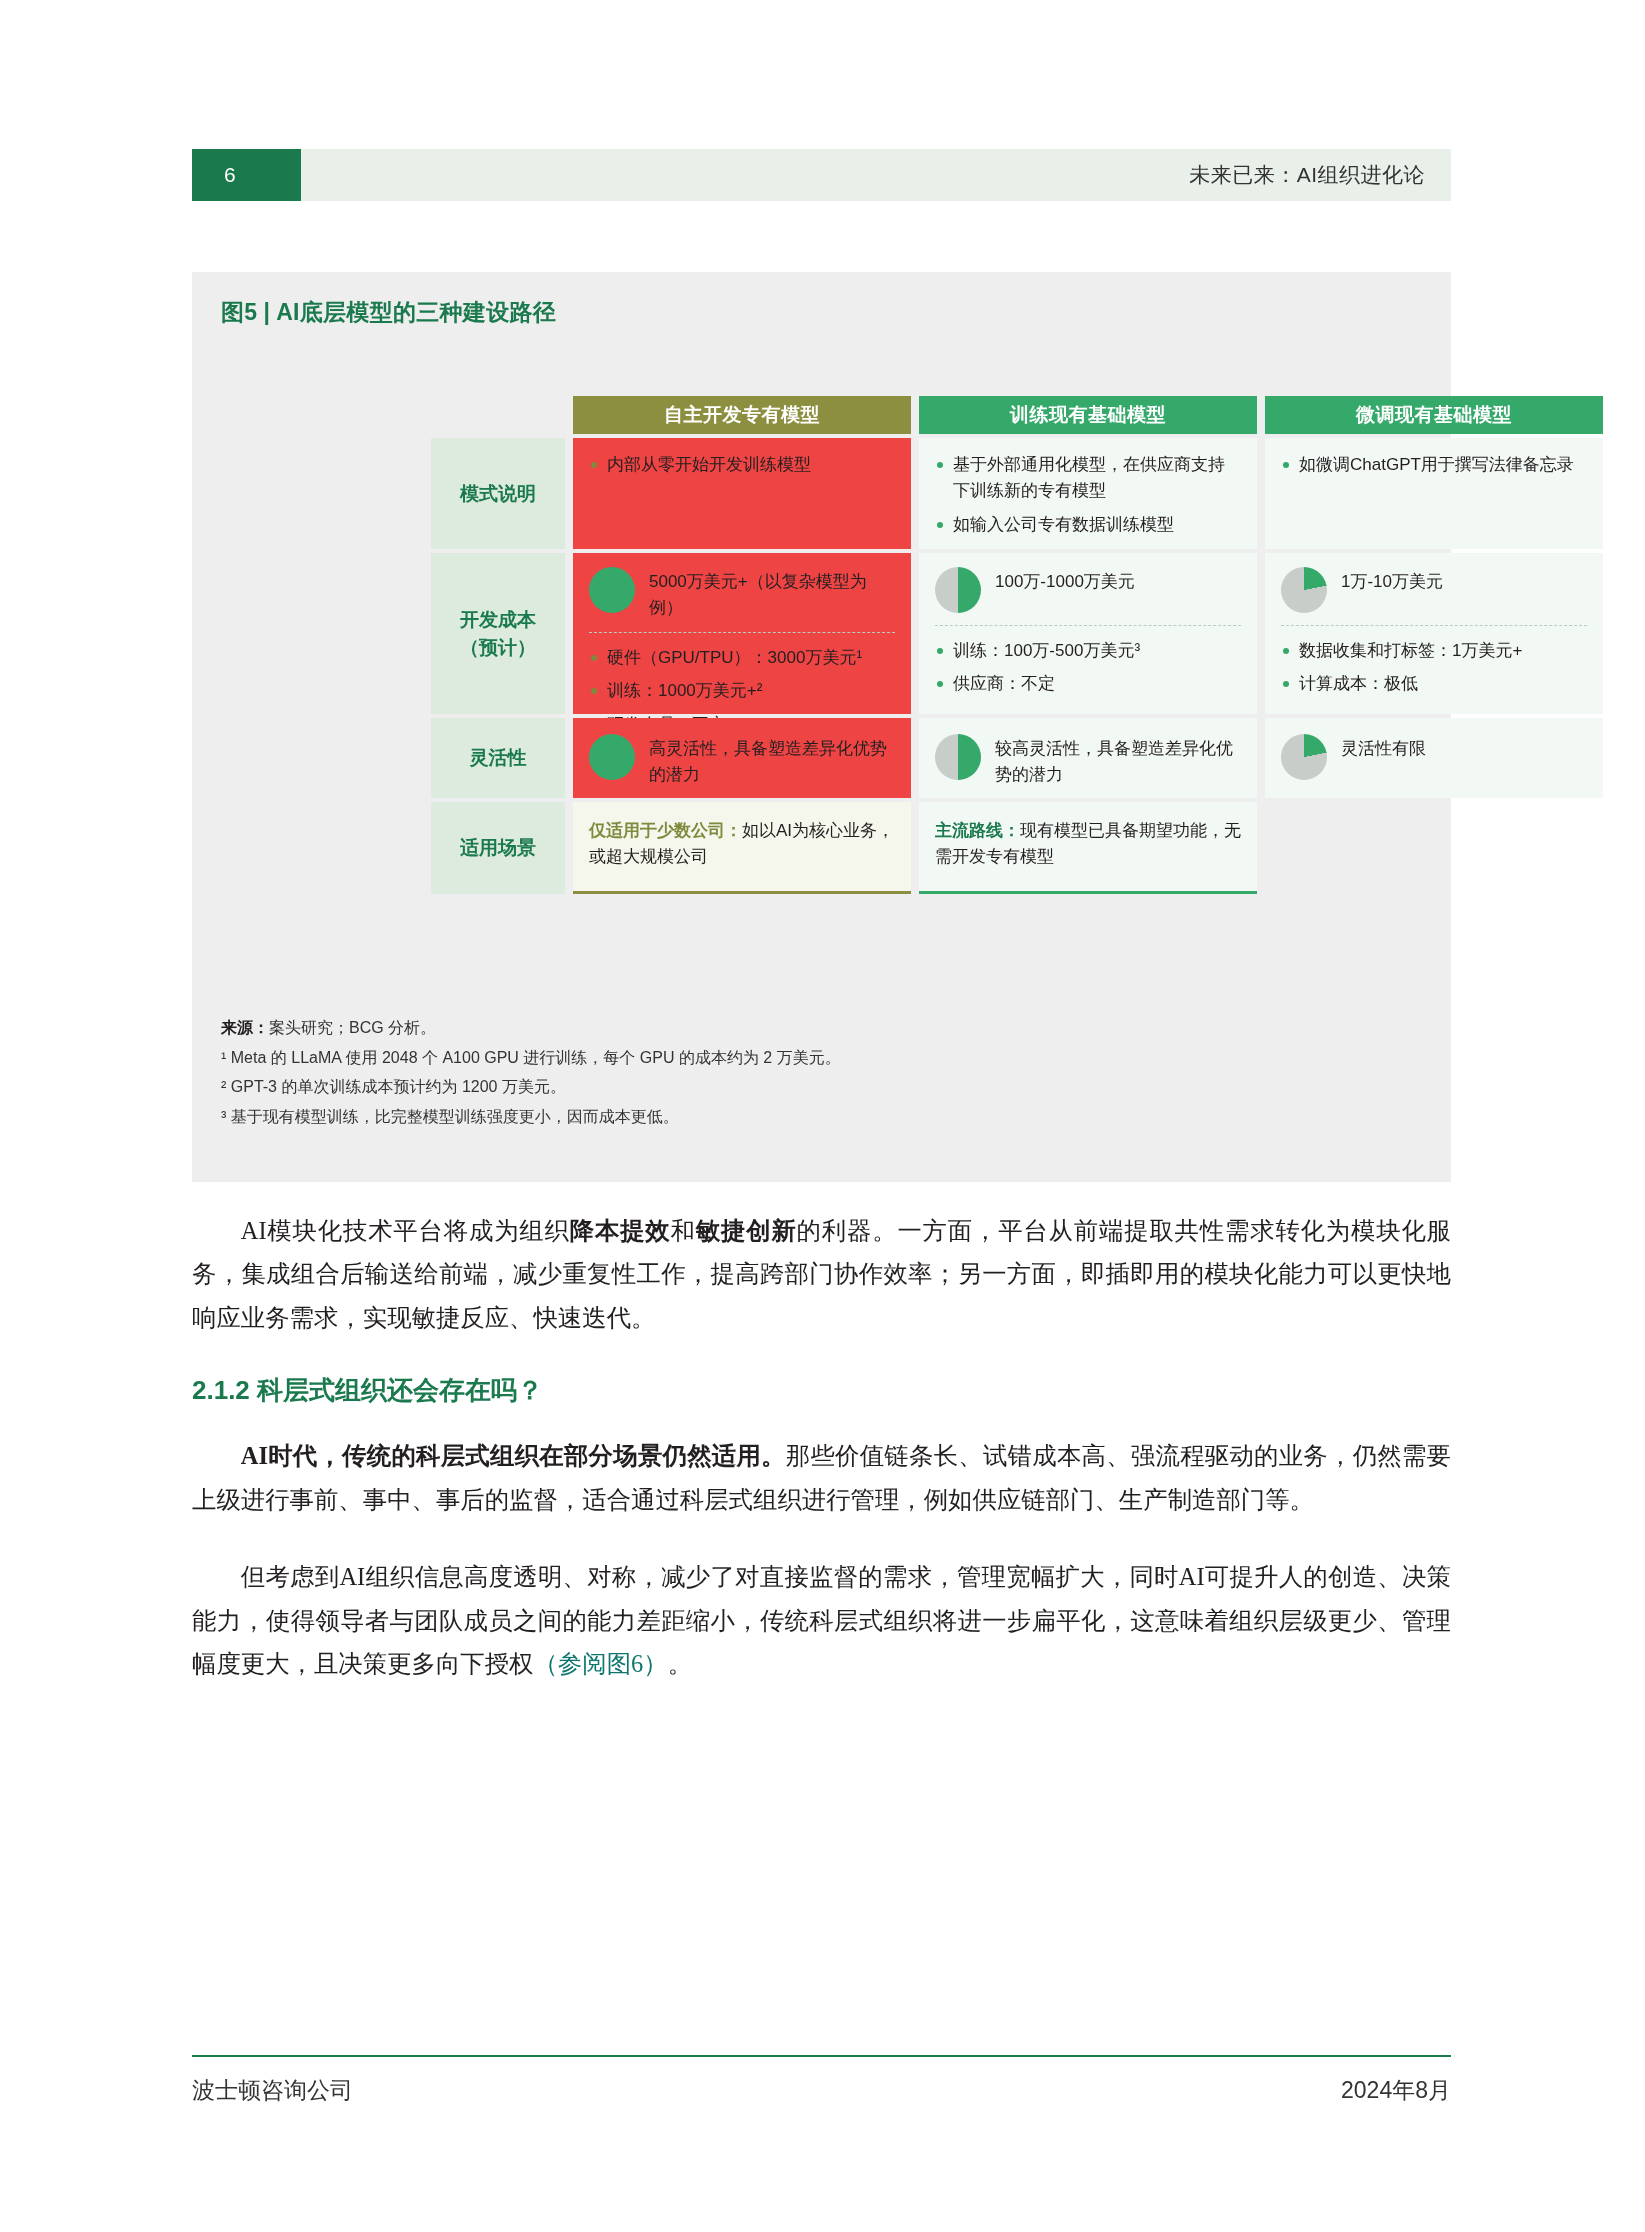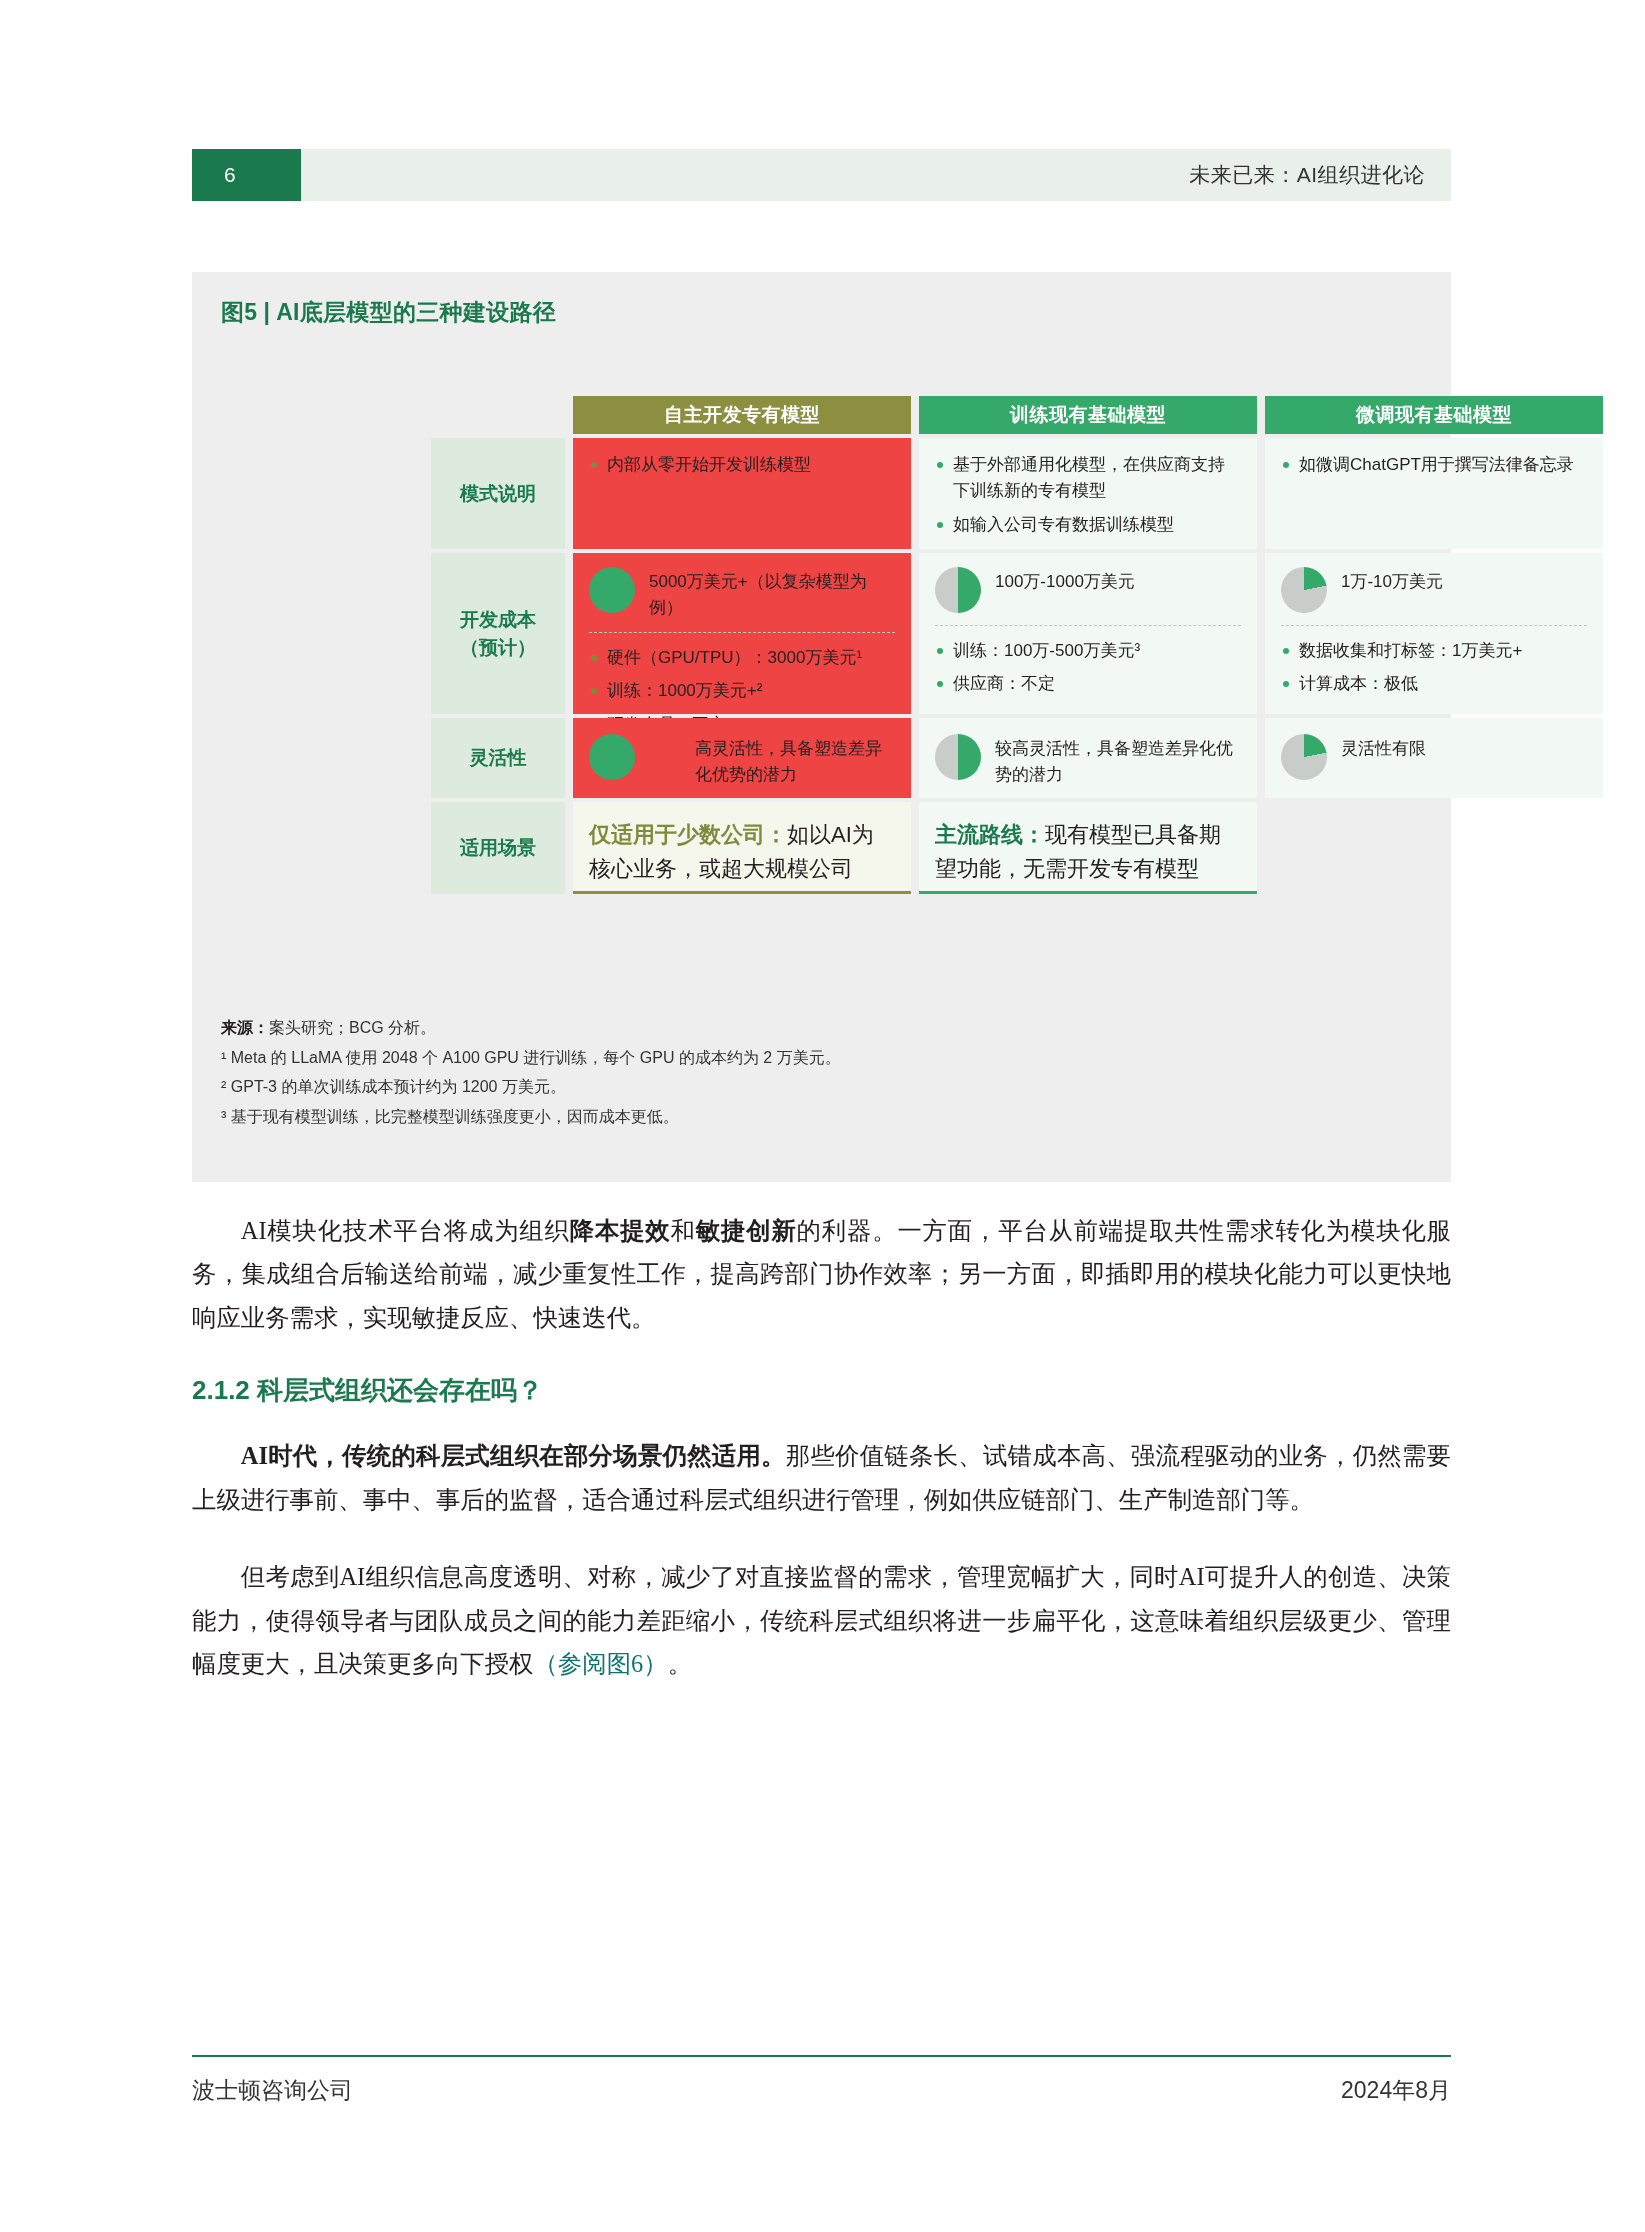--- a/index.html
+++ b/index.html
@@ -183,21 +183,21 @@
 
   .sep {
     border-top: 1px dashed #b9cdbc;
     margin: 6px 0 12px 0;
   }
 
   
   .scen-cell {
     box-sizing: border-box;
     padding: 16px 16px 14px 16px;
-    font-size: 22px;
+    font-size: 17px;
     line-height: 1.55;
   }
   .scen-a {
     background: #f5f6ec;
     border-bottom: 3px solid #8c8f3f;
   }
   .scen-b, .scen-c {
     background: #f2f8f4;
     border-bottom: 3px solid #35a96a;
   }
@@ -374,21 +374,21 @@
           </div>
         </div>
       </div>
 
       <div class="tbl-row">
         <div class="col-label">
           <div class="lbl-cell" style="height:80px;">灵活性</div>
         </div>
         <div class="col-data">
           <div class="data-cell cell-a" style="height:80px; padding-top:16px;">
-            <div class="donut-row" style="margin-bottom:0;gap:46px;">
+            <div class="donut-row" style="margin-bottom:0;">
               <div class="donut" style="background: conic-gradient(#35a96a 0 100%, #c9cdc9 0 100%);"></div>
               <div class="donut-text">高灵活性，具备塑造差异化优势的潜力</div>
             </div>
           </div>
         </div>
         <div class="col-data">
           <div class="data-cell cell-b" style="height:80px; padding-top:16px;">
             <div class="donut-row" style="margin-bottom:0;">
               <div class="donut" style="background: conic-gradient(#35a96a 0 50%, #c9cdc9 50% 100%);"></div>
               <div class="donut-text">较高灵活性，具备塑造差异化优势的潜力</div>

